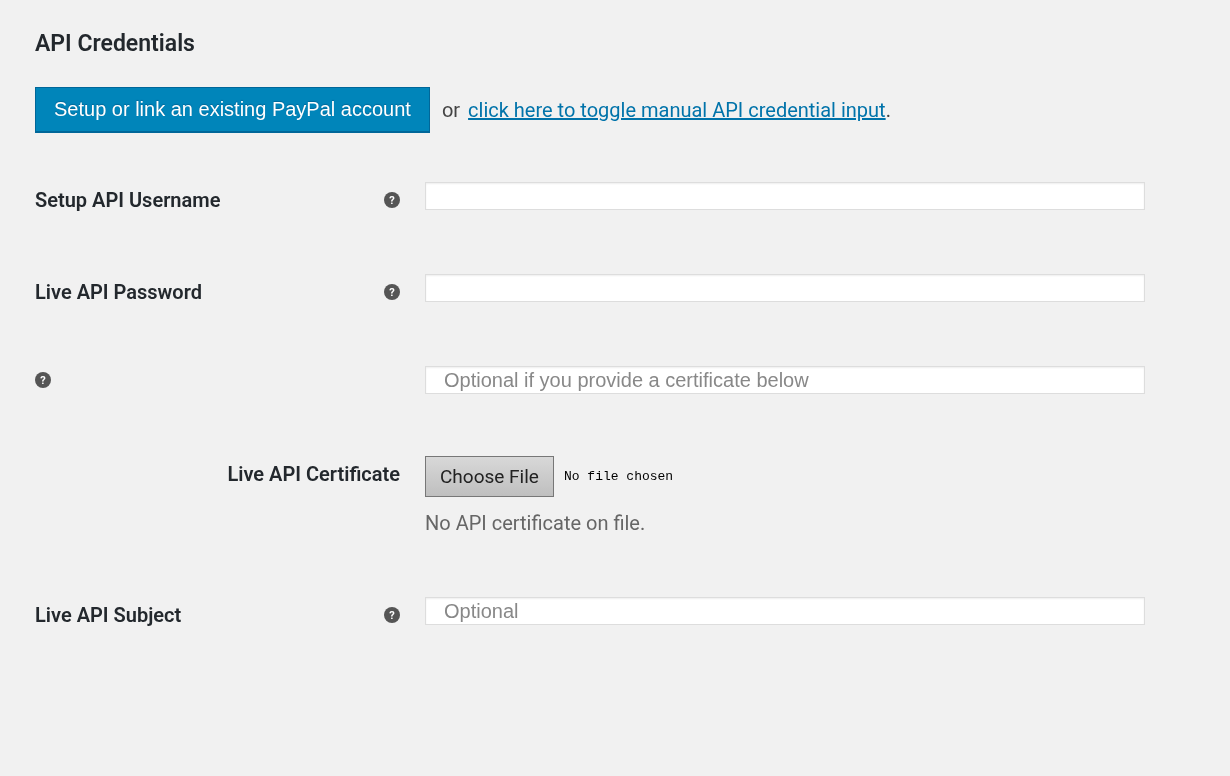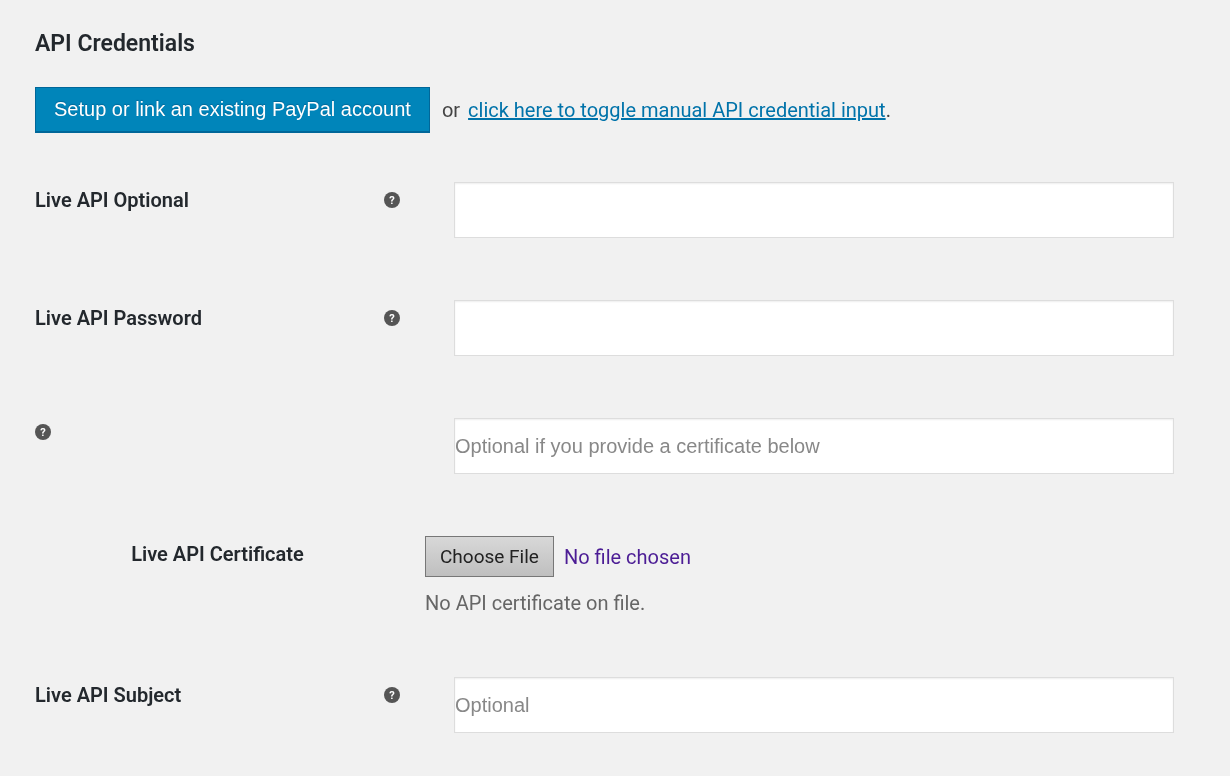--- a/index.html
+++ b/index.html
@@ -83,74 +83,74 @@
       font-weight: bold;
       cursor: help;
       flex-shrink: 0;
     }
     .form-input-col {
       flex: 1;
       max-width: 720px;
     }
     .text-input {
       width: 100%;
-      height: 56px;
+      height: 28px;
       font-size: 20px;
-      padding: 6px 0;
+      padding: 6px 18px;
       border: 1px solid #ddd;
       background-color: #fff;
       color: #555;
       box-shadow: inset 0 1px 2px rgba(0,0,0,0.07);
-      margin-left: 29px;
     }
     .text-input::placeholder {
       color: #888;
     }
     .file-row {
       display: flex;
       align-items: center;
       gap: 10px;
     }
     .file-button {
       background: linear-gradient(to bottom, #d8d8d8, #bfbfbf);
       border: 1px solid #777;
       padding: 8px 14px;
       font-size: 19px;
       color: #222;
       cursor: pointer;
       font-family: inherit;
     }
     .file-status {
-      font-size: 20px;
-      color: #4c1d95;
+      font-size: 13px;
+      color: #000000;
+      font-family: Liberation Mono, monospace;
     }
     .file-note {
       font-size: 20px;
       color: #666;
       margin-top: 14px;
     }
     .no-help .form-label-col {
-      justify-content: center;
+      justify-content: flex-end;
     }
   </style>
 </head>
 <body>
 
 <h2 class="section-title">API Credentials</h2>
 
 <div class="setup-row">
   <button class="setup-button">Setup or link an existing PayPal account</button>
   <span class="setup-or">or</span>
   <a class="toggle-link">click here to toggle manual API credential input</a>
   <span class="period">.</span>
 </div>
 
 <div class="form-row">
   <div class="form-label-col">
-    <label class="form-label">Live API Optional</label>
+    <label class="form-label">Setup API Username</label>
     <span class="help-icon">?</span>
   </div>
   <div class="form-input-col">
     <input type="text" class="text-input" placeholder="" style="">
   </div>
 </div>
 
 <div class="form-row">
   <div class="form-label-col">
     <label class="form-label">Live API Password</label>

